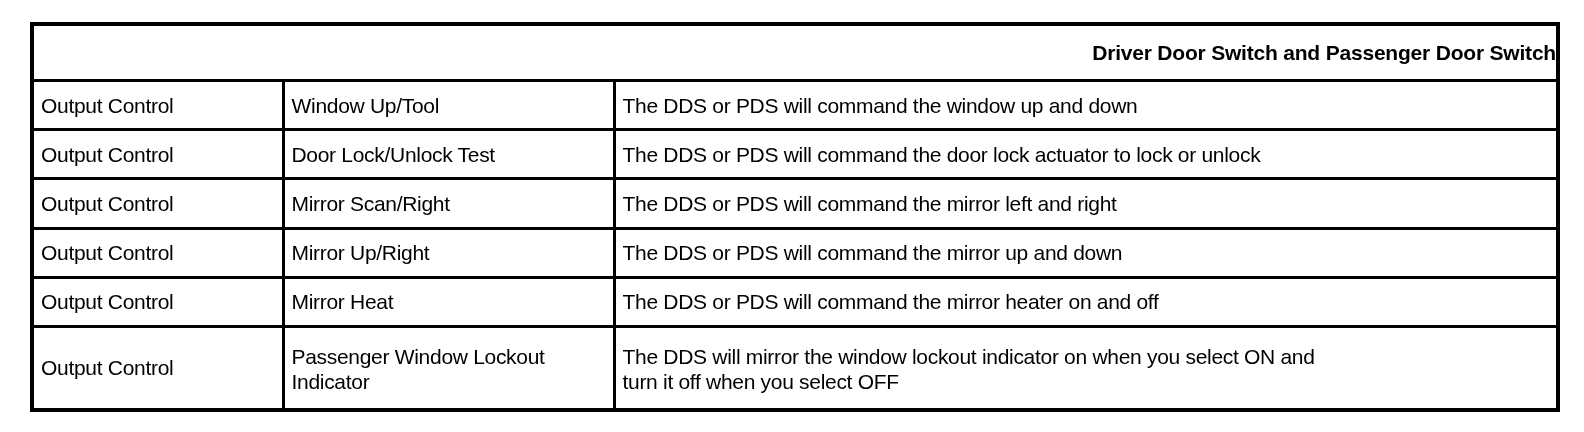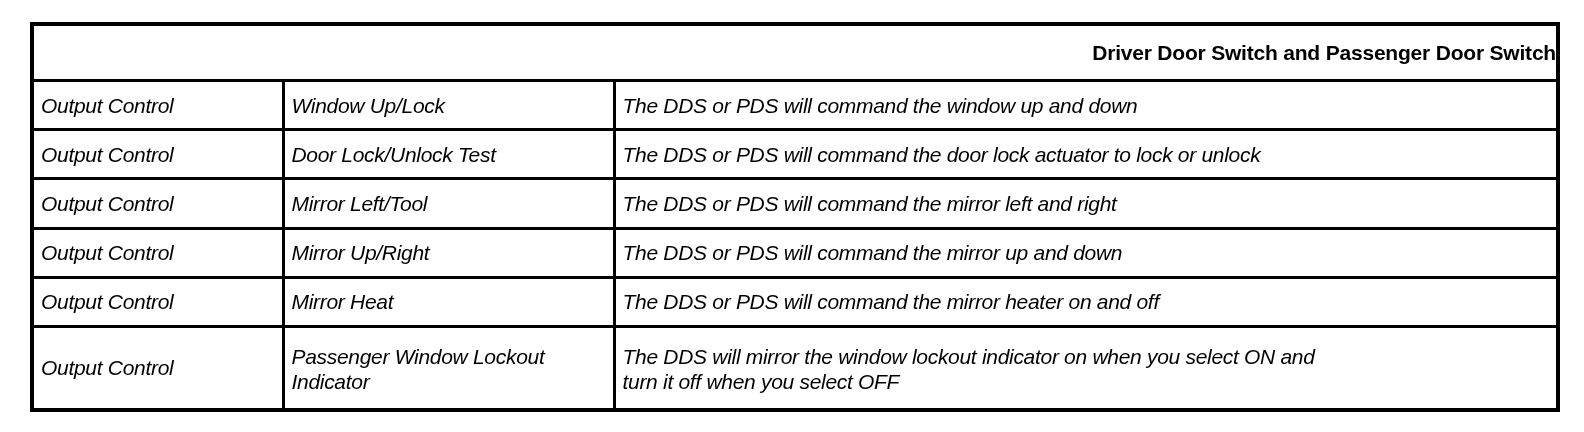--- a/index.html
+++ b/index.html
@@ -85,21 +85,20 @@
     letter-spacing: -0.3px;
     line-height: 1.22;
   }
   .data-row { height: 41px; }
   .data-row.tall { height: 70px; }
 
   .cell-text {
     display: block;
     padding: 0 4px 0 7px;
     white-space: pre-line;
-    font-style: italic;
   }
   .cell-control  { vertical-align: middle; }
   .cell-menu     { vertical-align: middle; }
   .cell-desc     { vertical-align: middle; }
 
   
   .data-row.tall .cell-menu,
   .data-row.tall .cell-desc { vertical-align: top; }
   .data-row.tall .cell-menu .cell-text,
   .data-row.tall .cell-desc .cell-text { padding-top: 3px; }
@@ -126,21 +125,21 @@
       <tr>
         <td class="title-cell" colspan="3">Driver Door Switch and Passenger Door Switch</td>
       </tr>
 
 
       <tr class="data-row">
         <td class="cell-control">
           <span class="cell-text">Output Control</span>
         </td>
         <td class="cell-menu">
-          <span class="cell-text">Window Up/Lock</span>
+          <span class="cell-text">Window Up/Tool</span>
         </td>
         <td class="cell-desc">
           <span class="cell-text">The DDS or PDS will command the window up and down</span>
         </td>
       </tr>
 
       <tr class="data-row">
         <td class="cell-control">
           <span class="cell-text">Output Control</span>
         </td>
@@ -150,21 +149,21 @@
         <td class="cell-desc">
           <span class="cell-text">The DDS or PDS will command the door lock actuator to lock or unlock</span>
         </td>
       </tr>
 
       <tr class="data-row">
         <td class="cell-control">
           <span class="cell-text">Output Control</span>
         </td>
         <td class="cell-menu">
-          <span class="cell-text">Mirror Left/Tool</span>
+          <span class="cell-text">Mirror Scan/Right</span>
         </td>
         <td class="cell-desc">
           <span class="cell-text">The DDS or PDS will command the mirror left and right</span>
         </td>
       </tr>
 
       <tr class="data-row">
         <td class="cell-control">
           <span class="cell-text">Output Control</span>
         </td>

